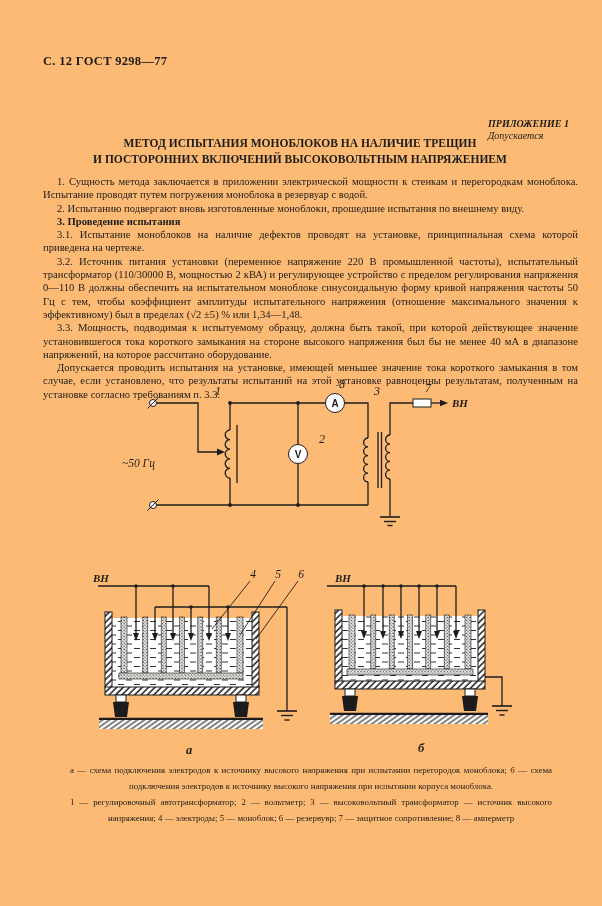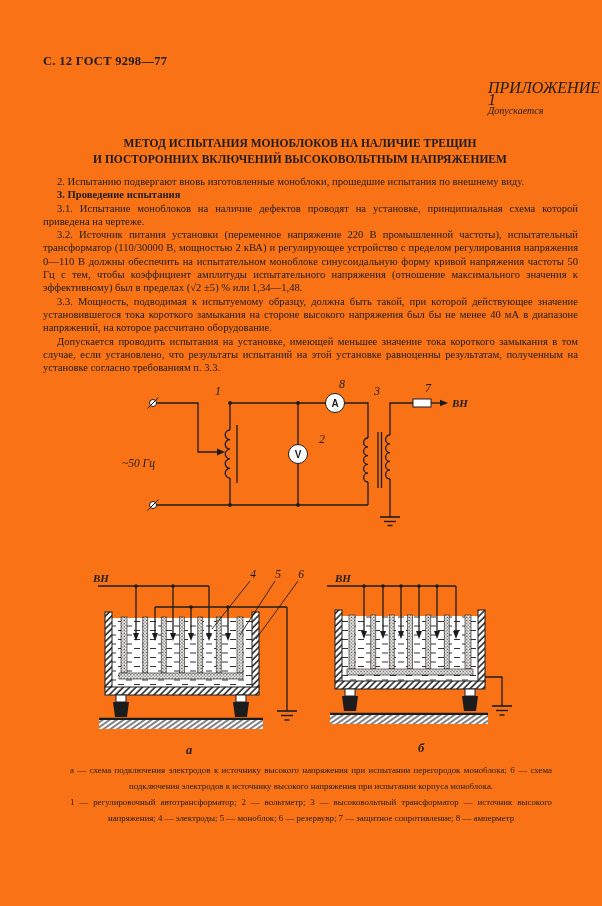--- a/index.html
+++ b/index.html
@@ -1,29 +1,29 @@
 <!DOCTYPE html>
 <html><head>
 <meta charset="utf-8">
 <style>
   html,body{margin:0;padding:0;background:#6b6b6b;}
   .page{
     position:relative;
     width:602px;height:906px;
-    background:#f97316;
+    background:#fdba74;
     overflow:hidden;
     font-family:"Liberation Serif", serif;
     color:#1c1c1c;
   }
   .hdr{
     position:absolute;top:54px;left:43px;
     font-size:12.5px;font-weight:bold;letter-spacing:.3px;
   }
   .appendix{position:absolute;top:82px;left:488px;line-height:11.5px;}
-  .appendix .ap-title{font-size:16px;font-weight:normal;font-style:italic;}
+  .appendix .ap-title{font-size:10px;font-weight:bold;font-style:italic;margin-top:36px;}
   .appendix .ap-sub{font-size:10px;font-style:italic;}
   .doc-title{
     position:absolute;top:136px;left:0;width:600px;
     text-align:center;font-size:11.5px;font-weight:bold;line-height:15.5px;
   }
   .body-text{
     position:absolute;top:175px;left:43px;width:535px;
     font-size:10.6px;line-height:13.3px;text-align:justify;
   }
   .body-text p{margin:0;text-indent:14px;}
@@ -86,20 +86,21 @@
     <div class="ap-title">ПРИЛОЖЕНИЕ 1</div>
     <div class="ap-sub">Допускается</div>
   </div>
 
   <div class="doc-title">
     <div>МЕТОД ИСПЫТАНИЯ МОНОБЛОКОВ НА НАЛИЧИЕ ТРЕЩИН</div>
     <div>И ПОСТОРОННИХ ВКЛЮЧЕНИЙ ВЫСОКОВОЛЬТНЫМ НАПРЯЖЕНИЕМ</div>
   </div>
 
   <div class="body-text">
+    <p>1. Сущность метода заключается в приложении электрической мощности к стенкам и перегородкам моноблока. Испытание проводят путем погружения моноблока в резервуар с водой.</p>
     <p>2. Испытанию подвергают вновь изготовленные моноблоки, прошедшие испытания по внешнему виду.</p>
     <p class="bold">3. Проведение испытания</p>
     <p>3.1. Испытание моноблоков на наличие дефектов проводят на установке, принципиальная схема которой приведена на чертеже.</p>
     <p>3.2. Источник питания установки (переменное напряжение 220 В промышленной частоты), испытательный трансформатор (110/30000 В, мощностью 2 кВА) и регулирующее устройство с пределом регулирования напряжения 0—110 В должны обеспечить на испытательном моноблоке синусоидальную форму кривой напряжения частоты 50 Гц с тем, чтобы коэффициент амплитуды испытательного напряжения (отношение максимального значения к эффективному) был в пределах (√2 ±5) % или 1,34—1,48.</p>
     <p>3.3. Мощность, подводимая к испытуемому образцу, должна быть такой, при которой действующее значение установившегося тока короткого замыкания на стороне высокого напряжения был бы не менее 40 мА в диапазоне напряжений, на которое рассчитано оборудование.</p>
     <p>Допускается проводить испытания на установке, имеющей меньшее значение тока короткого замыкания в том случае, если установлено, что результаты испытаний на этой установке равноценны результатам, полученным на установке согласно требованиям п. 3.3.</p>
   </div>
 
   <svg id="fig-circuit" class="fig" width="380" height="170" viewBox="0 0 380 170">
 

